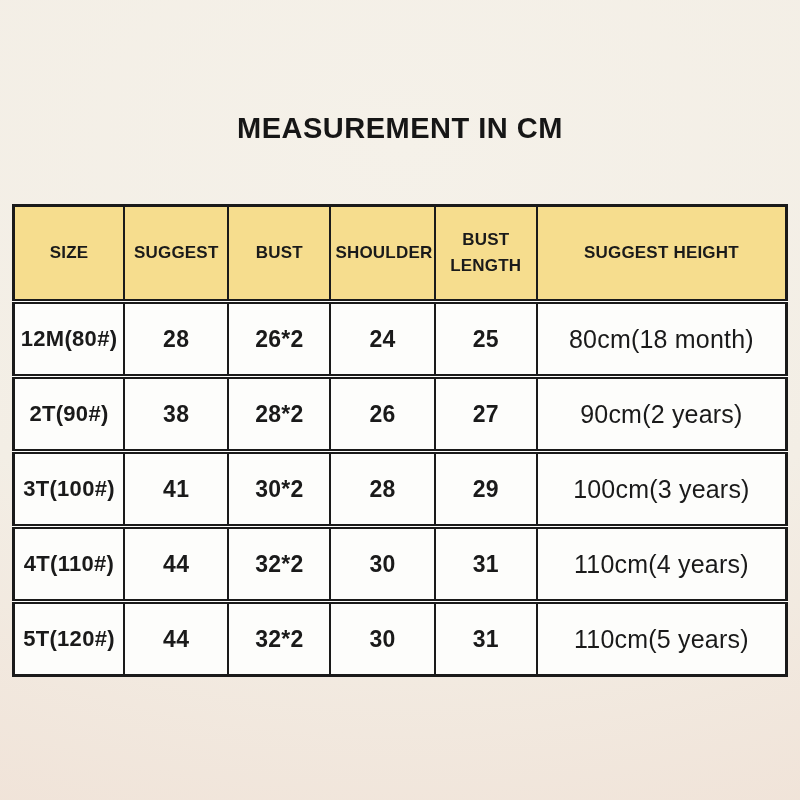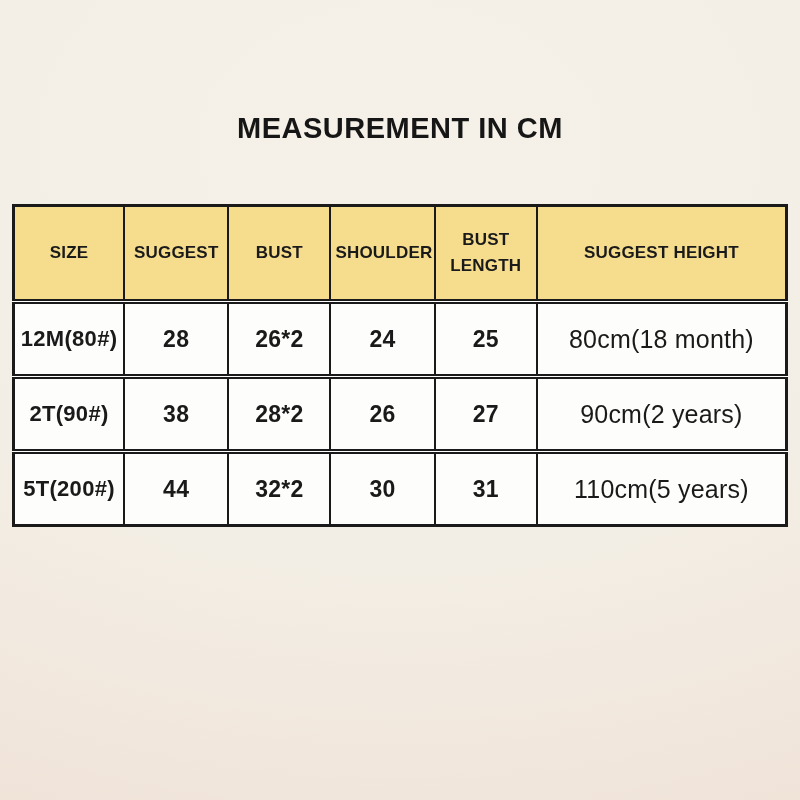--- a/index.html
+++ b/index.html
@@ -104,21 +104,37 @@
         </tr>
         <tr>
           <td>2T(90#)</td>
           <td>38</td>
           <td>28*2</td>
           <td>26</td>
           <td>27</td>
           <td>90cm(2 years)</td>
         </tr>
         <tr>
-          <td>5T(200#)</td>
+          <td>3T(100#)</td>
+          <td>41</td>
+          <td>30*2</td>
+          <td>28</td>
+          <td>29</td>
+          <td>100cm(3 years)</td>
+        </tr>
+        <tr>
+          <td>4T(110#)</td>
+          <td>44</td>
+          <td>32*2</td>
+          <td>30</td>
+          <td>31</td>
+          <td>110cm(4 years)</td>
+        </tr>
+        <tr>
+          <td>5T(120#)</td>
           <td>44</td>
           <td>32*2</td>
           <td>30</td>
           <td>31</td>
           <td>110cm(5 years)</td>
         </tr>
       </tbody>
   </table>
 </div>
 

